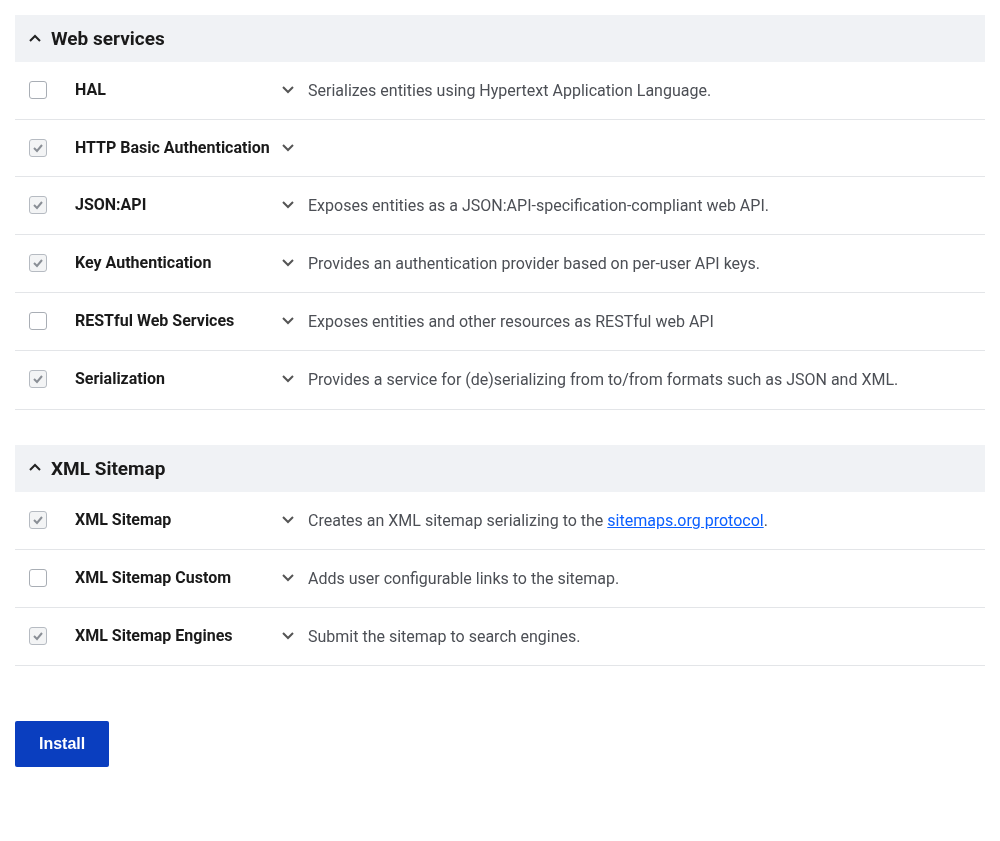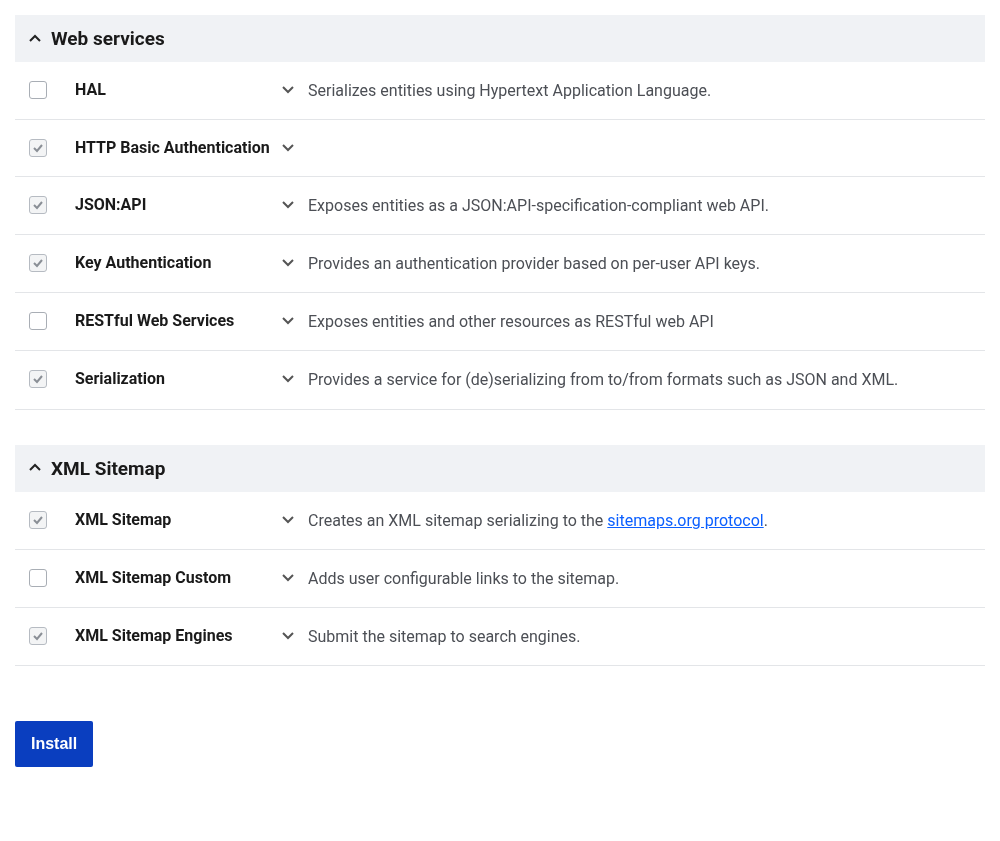--- a/index.html
+++ b/index.html
@@ -80,21 +80,21 @@
   .desc a {
     color: #0b5fff;
     text-decoration: underline;
   }
   .install-btn {
     background: #0a3ebf;
     color: #fff;
     font-weight: 700;
     font-size: 16px;
     border: none;
-    padding: 14px 16px;
+    padding: 14px 24px;
     cursor: pointer;
     border-radius: 2px;
     margin-top: 20px;
   }
 </style>
 </head>
 <body>
 
 
 

